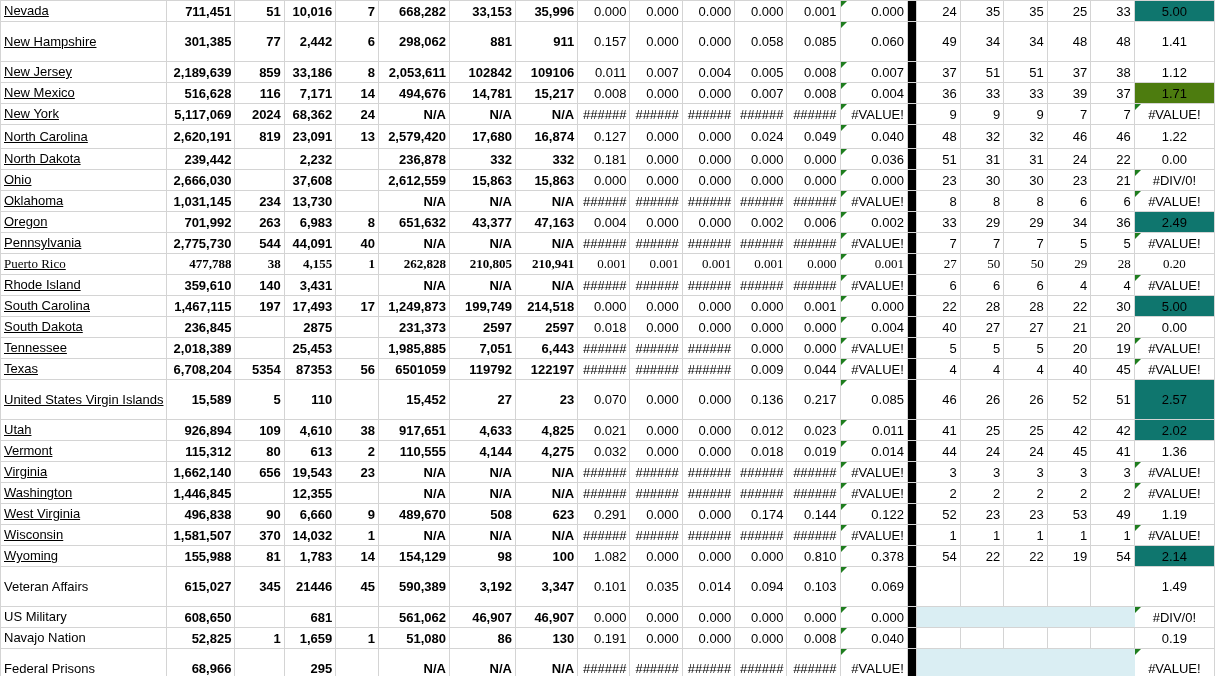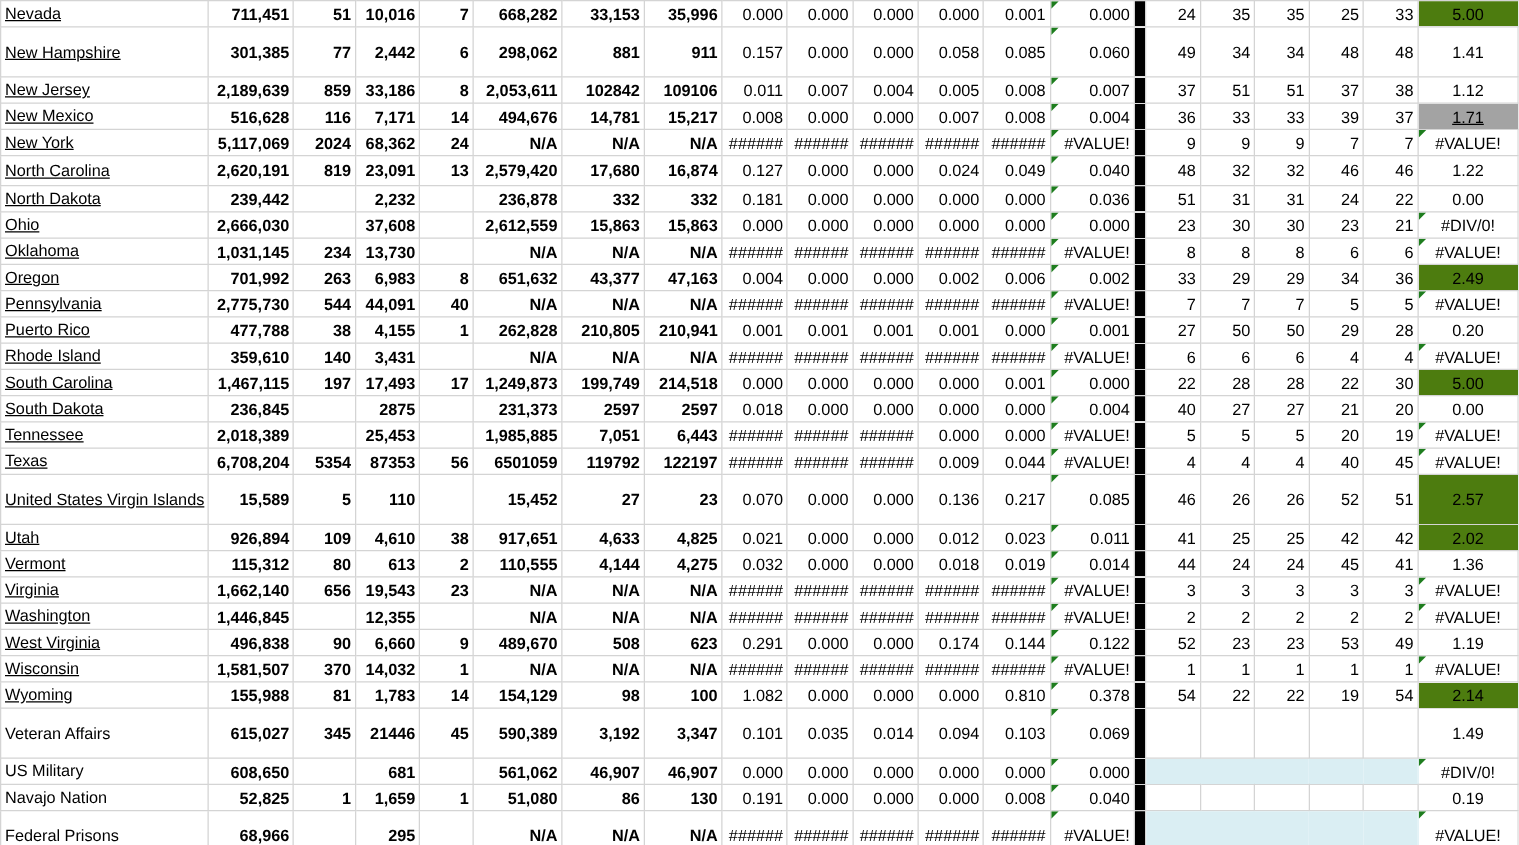--- a/index.html
+++ b/index.html
@@ -6,22 +6,22 @@
   body { width:1215px; height:676px; overflow:hidden; font-family:"Liberation Sans", sans-serif; font-size:13px; color:#000; }
   #sheet { position:relative; width:1215px; height:676px; }
   table.grid { border-collapse:collapse; table-layout:fixed; position:absolute; top:0; left:0; }
   table.grid td { border:1px solid #d4d4d4; padding:0 3px; white-space:nowrap; overflow:hidden; position:relative; }
   td.name { text-align:left; color:#000; white-space:normal; line-height:20px; }
   td.name span.lnk { text-decoration:underline; }
   td.num { text-align:right; font-weight:bold; }
   td.dec { text-align:right; font-weight:normal; }
   td.ctr { text-align:center; font-weight:normal; }
   td.sep { background:#000; border-color:#000; padding:0; }
-  td.pink { background:#4d7c0f; }
-  td.yellow { background:#a3a3a3;text-decoration:underline; }
+  td.pink { background:#0f766e; }
+  td.yellow { background:#4d7c0f; }
   td.blue { background:#daeef3; }
   td.tri::before { content:""; position:absolute; top:0; left:0; width:0; height:0; border-top:6px solid #1e7d1e; border-right:6px solid transparent; }
 </style>
 </head>
 <body>
 
 <div id="sheet">
   <table class="grid" id="grid">
     <colgroup>
       <col style="width:96px">
@@ -293,21 +293,21 @@
           <td class="dec">######</td>
           <td class="dec tri">#VALUE!</td>
           <td class="sep"></td>
           <td class="dec">7</td>
           <td class="dec">7</td>
           <td class="dec">7</td>
           <td class="dec">5</td>
           <td class="dec">5</td>
           <td class="ctr tri">#VALUE!</td>
         </tr>
-        <tr style="height: 20px;">
+        <tr style="height: 20px; font-family: Liberation Serif, serif;">
           <td class="name"><span class="lnk">Puerto Rico</span></td>
           <td class="num">477,788</td>
           <td class="num">38</td>
           <td class="num">4,155</td>
           <td class="num">1</td>
           <td class="num">262,828</td>
           <td class="num">210,805</td>
           <td class="num">210,941</td>
           <td class="dec">0.001</td>
           <td class="dec">0.001</td>

